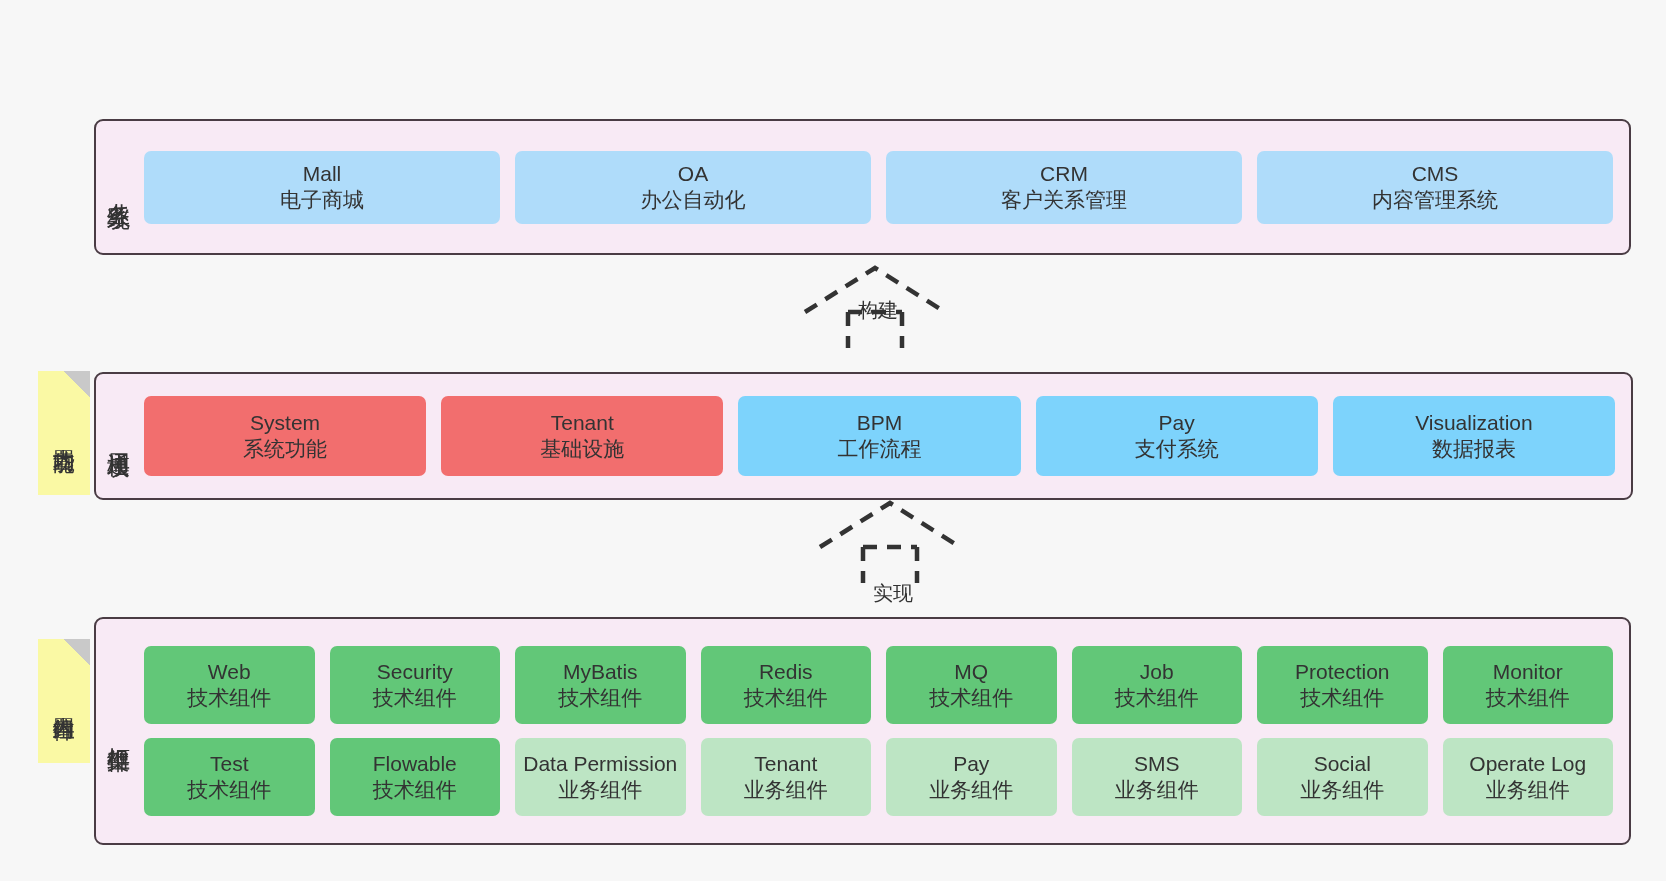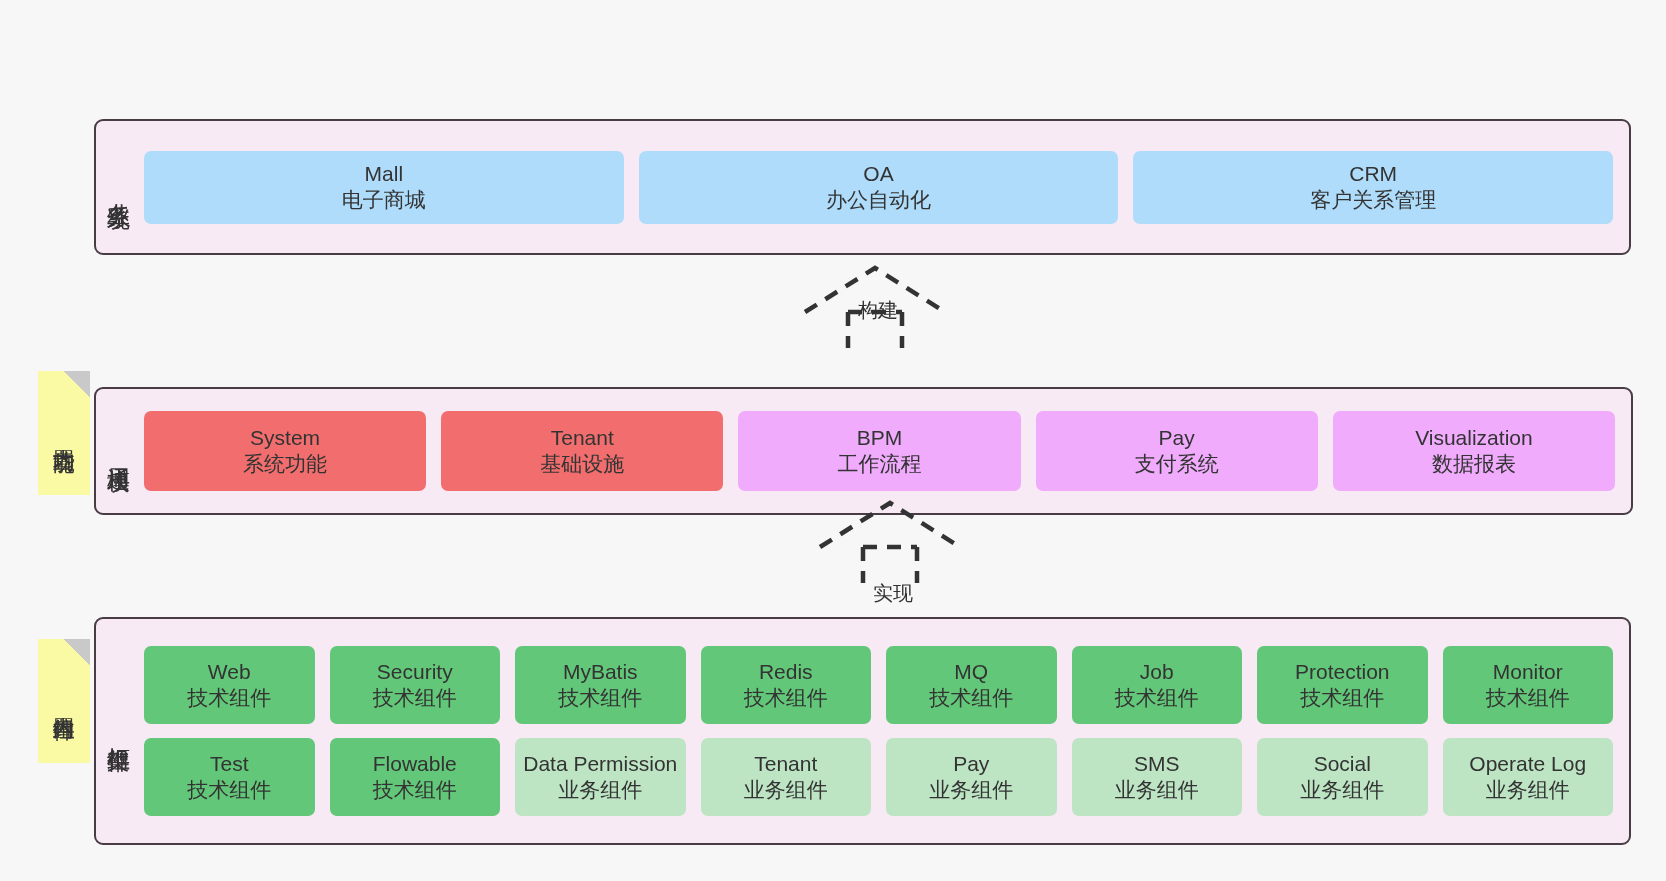--- a/index.html
+++ b/index.html
@@ -75,27 +75,27 @@
     color: #333333;
     padding: 4px 6px;
     user-select: none;
   }
   .card .c-en { white-space: normal; }
   .card .c-cn { white-space: normal; }
 
   
   .sky   { background: #AFDCFA; }
   .red   { background: #F26E6E; }
-  .pink  { background: #f0abfc; }
+  .pink  { background: #7dd3fc; }
   .green { background: #62C778; }
   .lgreen{ background: #BDE5C4; }
 
   
   #layer-business  { left: 94px;  top: 119px; width: 1537px; height: 136px; }
-  #layer-modules   { left: 94px;  top: 387px; width: 1539px; height: 128px; }
+  #layer-modules   { left: 94px;  top: 372px; width: 1539px; height: 128px; }
   #layer-framework { left: 94px;  top: 617px; width: 1537px; height: 228px; }
 
   #layer-business  .card-row { height: 73px; }
   #layer-modules   .card-row { height: 80px; }
   #layer-framework .card-row { height: 78px; }
 
   
   .note {
     position: absolute;
     box-sizing: border-box;
@@ -156,20 +156,24 @@
         <span class="c-cn">电子商城</span>
       </div>
       <div class="card sky">
         <span class="c-en">OA</span>
         <span class="c-cn">办公自动化</span>
       </div>
       <div class="card sky">
         <span class="c-en">CRM</span>
         <span class="c-cn">客户关系管理</span>
       </div>
+      <div class="card sky">
+        <span class="c-en">CMS</span>
+        <span class="c-cn">内容管理系统</span>
+      </div>
     </div>
   </div>
 </div>
 
 <div class="uml-arrow" id="arrow-build">
   <svg width="150" height="84" viewBox="0 0 150 84">
     <path d="M 5 48 L 75 4 L 145 48" fill="none" stroke="#333333" stroke-width="4.5" stroke-dasharray="14 10" stroke-linecap="butt"></path>
     <path d="M 48 48 L 48 84 M 102 48 L 102 84 M 48 48 L 102 48" fill="none" stroke="#333333" stroke-width="4.5" stroke-dasharray="14 10" stroke-linecap="butt"></path>
   </svg>
   <span class="arrow-label">构建</span>

